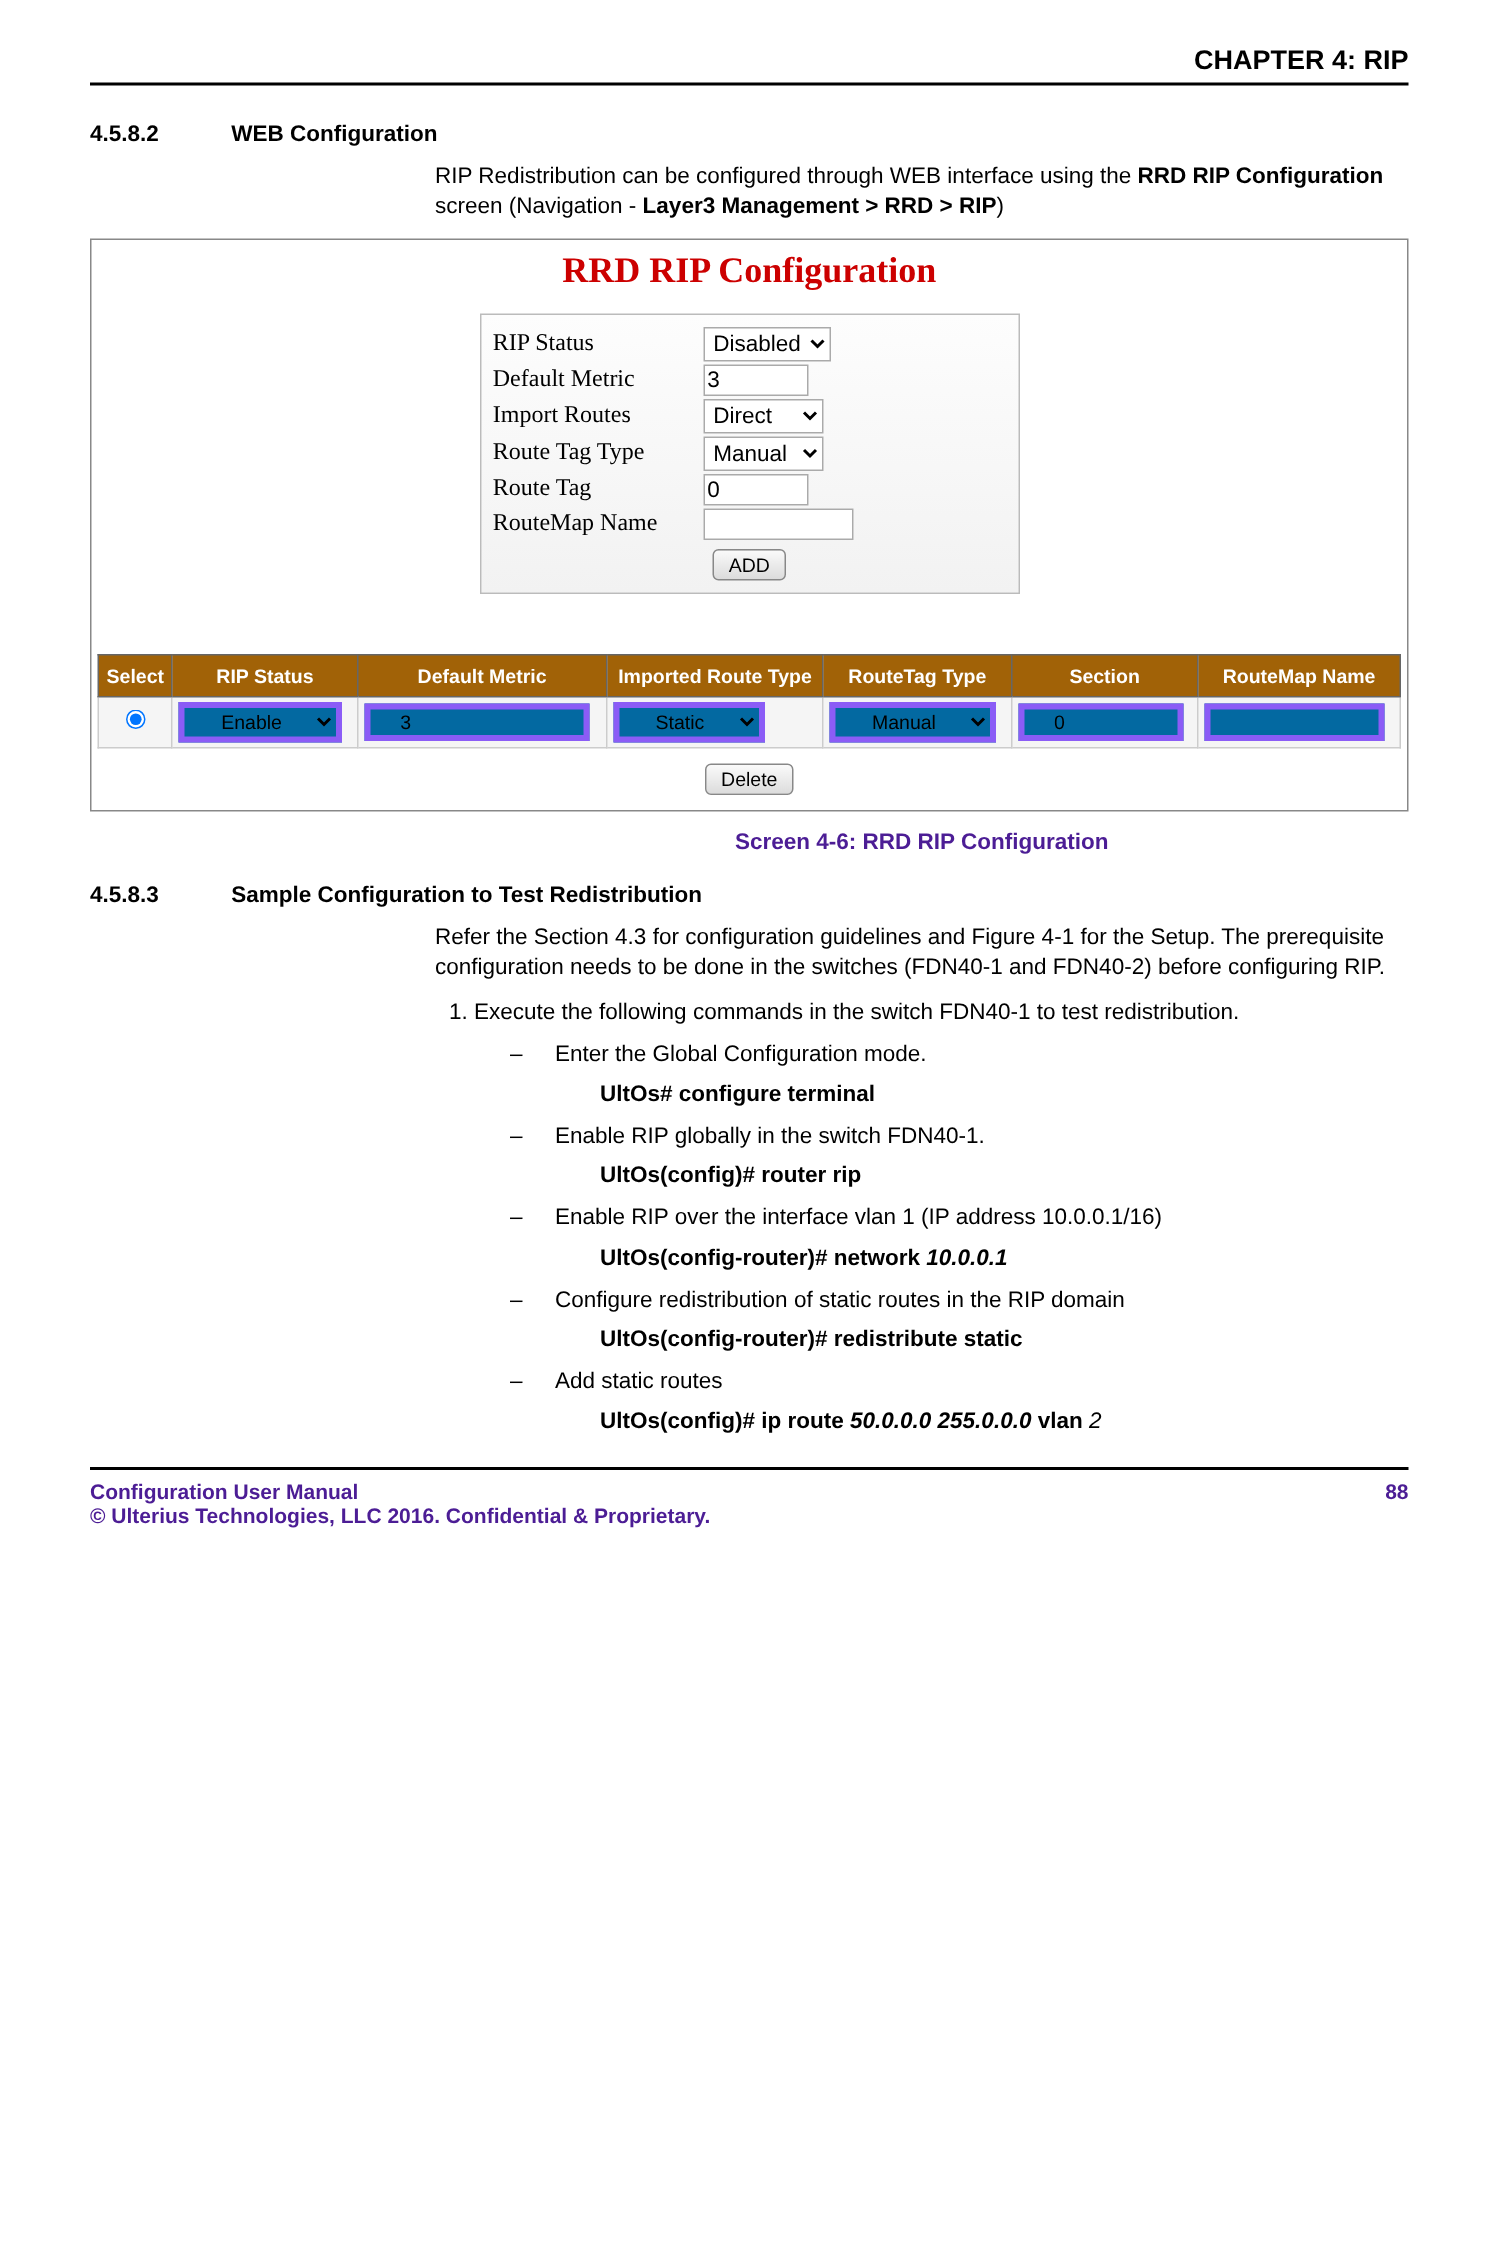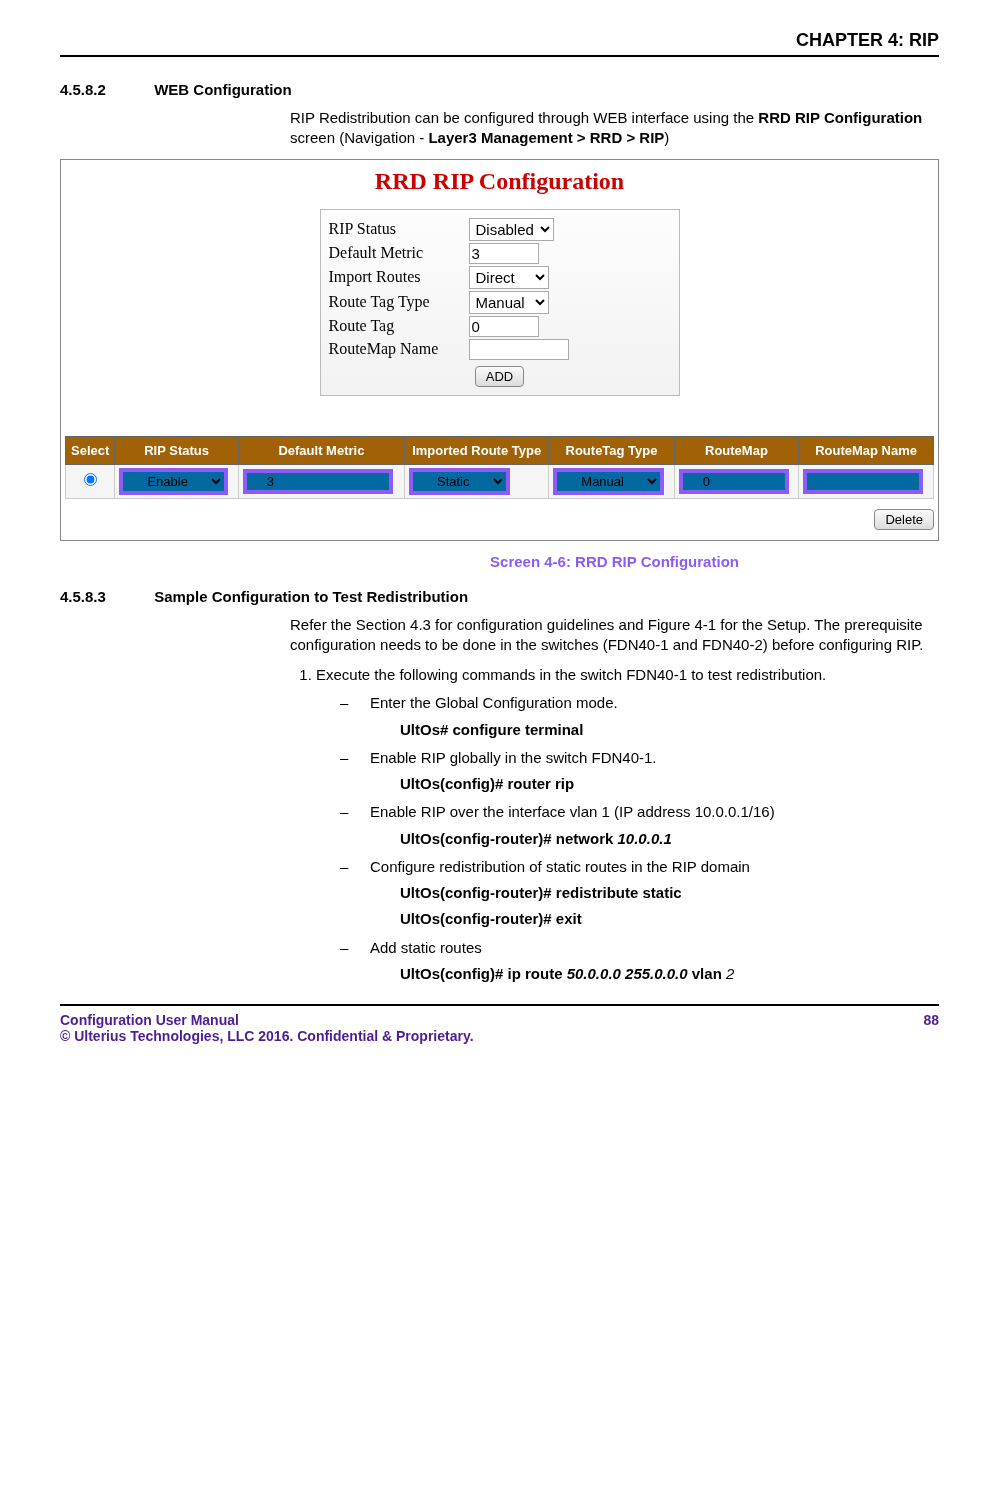--- a/index.html
+++ b/index.html
@@ -94,24 +94,24 @@
   }
   table.data td select, table.data td input[type=text] {
     font-size: 13px;
     border: 4px solid #8b5cf6;
     padding: 1px 20px;
     background: #0369a1;
   }
   table.data td input[type=text].w1 { width: 150px; }
   table.data td input[type=text].w2 { width: 110px; }
   table.data td input[type=text].w3 { width: 120px; }
-  .delete-row { text-align: right; margin-top: 10px; }
+  .delete-row { text-align: center; margin-top: 10px; }
   .caption {
     text-align: center;
-    color: #8b5cf6;
+    color: #4c1d95;
     font-weight: bold;
     font-size: 15px;
     margin: 0 0 18px 230px;
   }
   ol.numbered { margin-left: 230px; padding-left: 26px; }
   ol.numbered > li { margin-bottom: 6px; line-height: 1.35; }
   ul.dash { list-style: none; margin-left: 24px; }
   ul.dash > li { margin: 8px 0; position: relative; padding-left: 30px; line-height: 1.35; }
   ul.dash > li::before {
     content: "\2013";
@@ -176,21 +176,21 @@
   </div>
 
   <table class="data">
     <thead>
       <tr>
         <th>Select</th>
         <th>RIP Status</th>
         <th>Default Metric</th>
         <th>Imported Route Type</th>
         <th>RouteTag Type</th>
-        <th>RouteMap</th>
+        <th>Section</th>
         <th>RouteMap Name</th>
       </tr>
     </thead>
     <tbody>
       <tr>
         <td style="text-align:center;"><input type="radio" checked="" style=""></td>
         <td><select><option>Enable</option></select></td>
         <td><input type="text" class="w1" value="3" style=""></td>
         <td><select><option>Static</option></select></td>
         <td><select><option>Manual</option></select></td>
@@ -228,21 +228,20 @@
         <span>Enable RIP globally in the switch FDN40-1.</span>
         <span class="cmd">UltOs(config)# router rip</span>
       </li>
       <li>
         <span>Enable RIP over the interface vlan 1 (IP address 10.0.0.1/16)</span>
         <span class="cmd"><span>UltOs(config-router)# network </span><span class="argb">10.0.0.1</span></span>
       </li>
       <li>
         <span>Configure redistribution of static routes in the RIP domain</span>
         <span class="cmd">UltOs(config-router)# redistribute static</span>
-        <span class="cmd">UltOs(config-router)# exit</span>
       </li>
       <li>
         <span>Add static routes</span>
         <span class="cmd"><span>UltOs(config)# ip route </span><span class="argb">50.0.0.0 255.0.0.0</span><span> vlan </span><span class="arg">2</span></span>
       </li>
     </ul>
   </li>
 </ol>
 
 <hr class="bottom">

